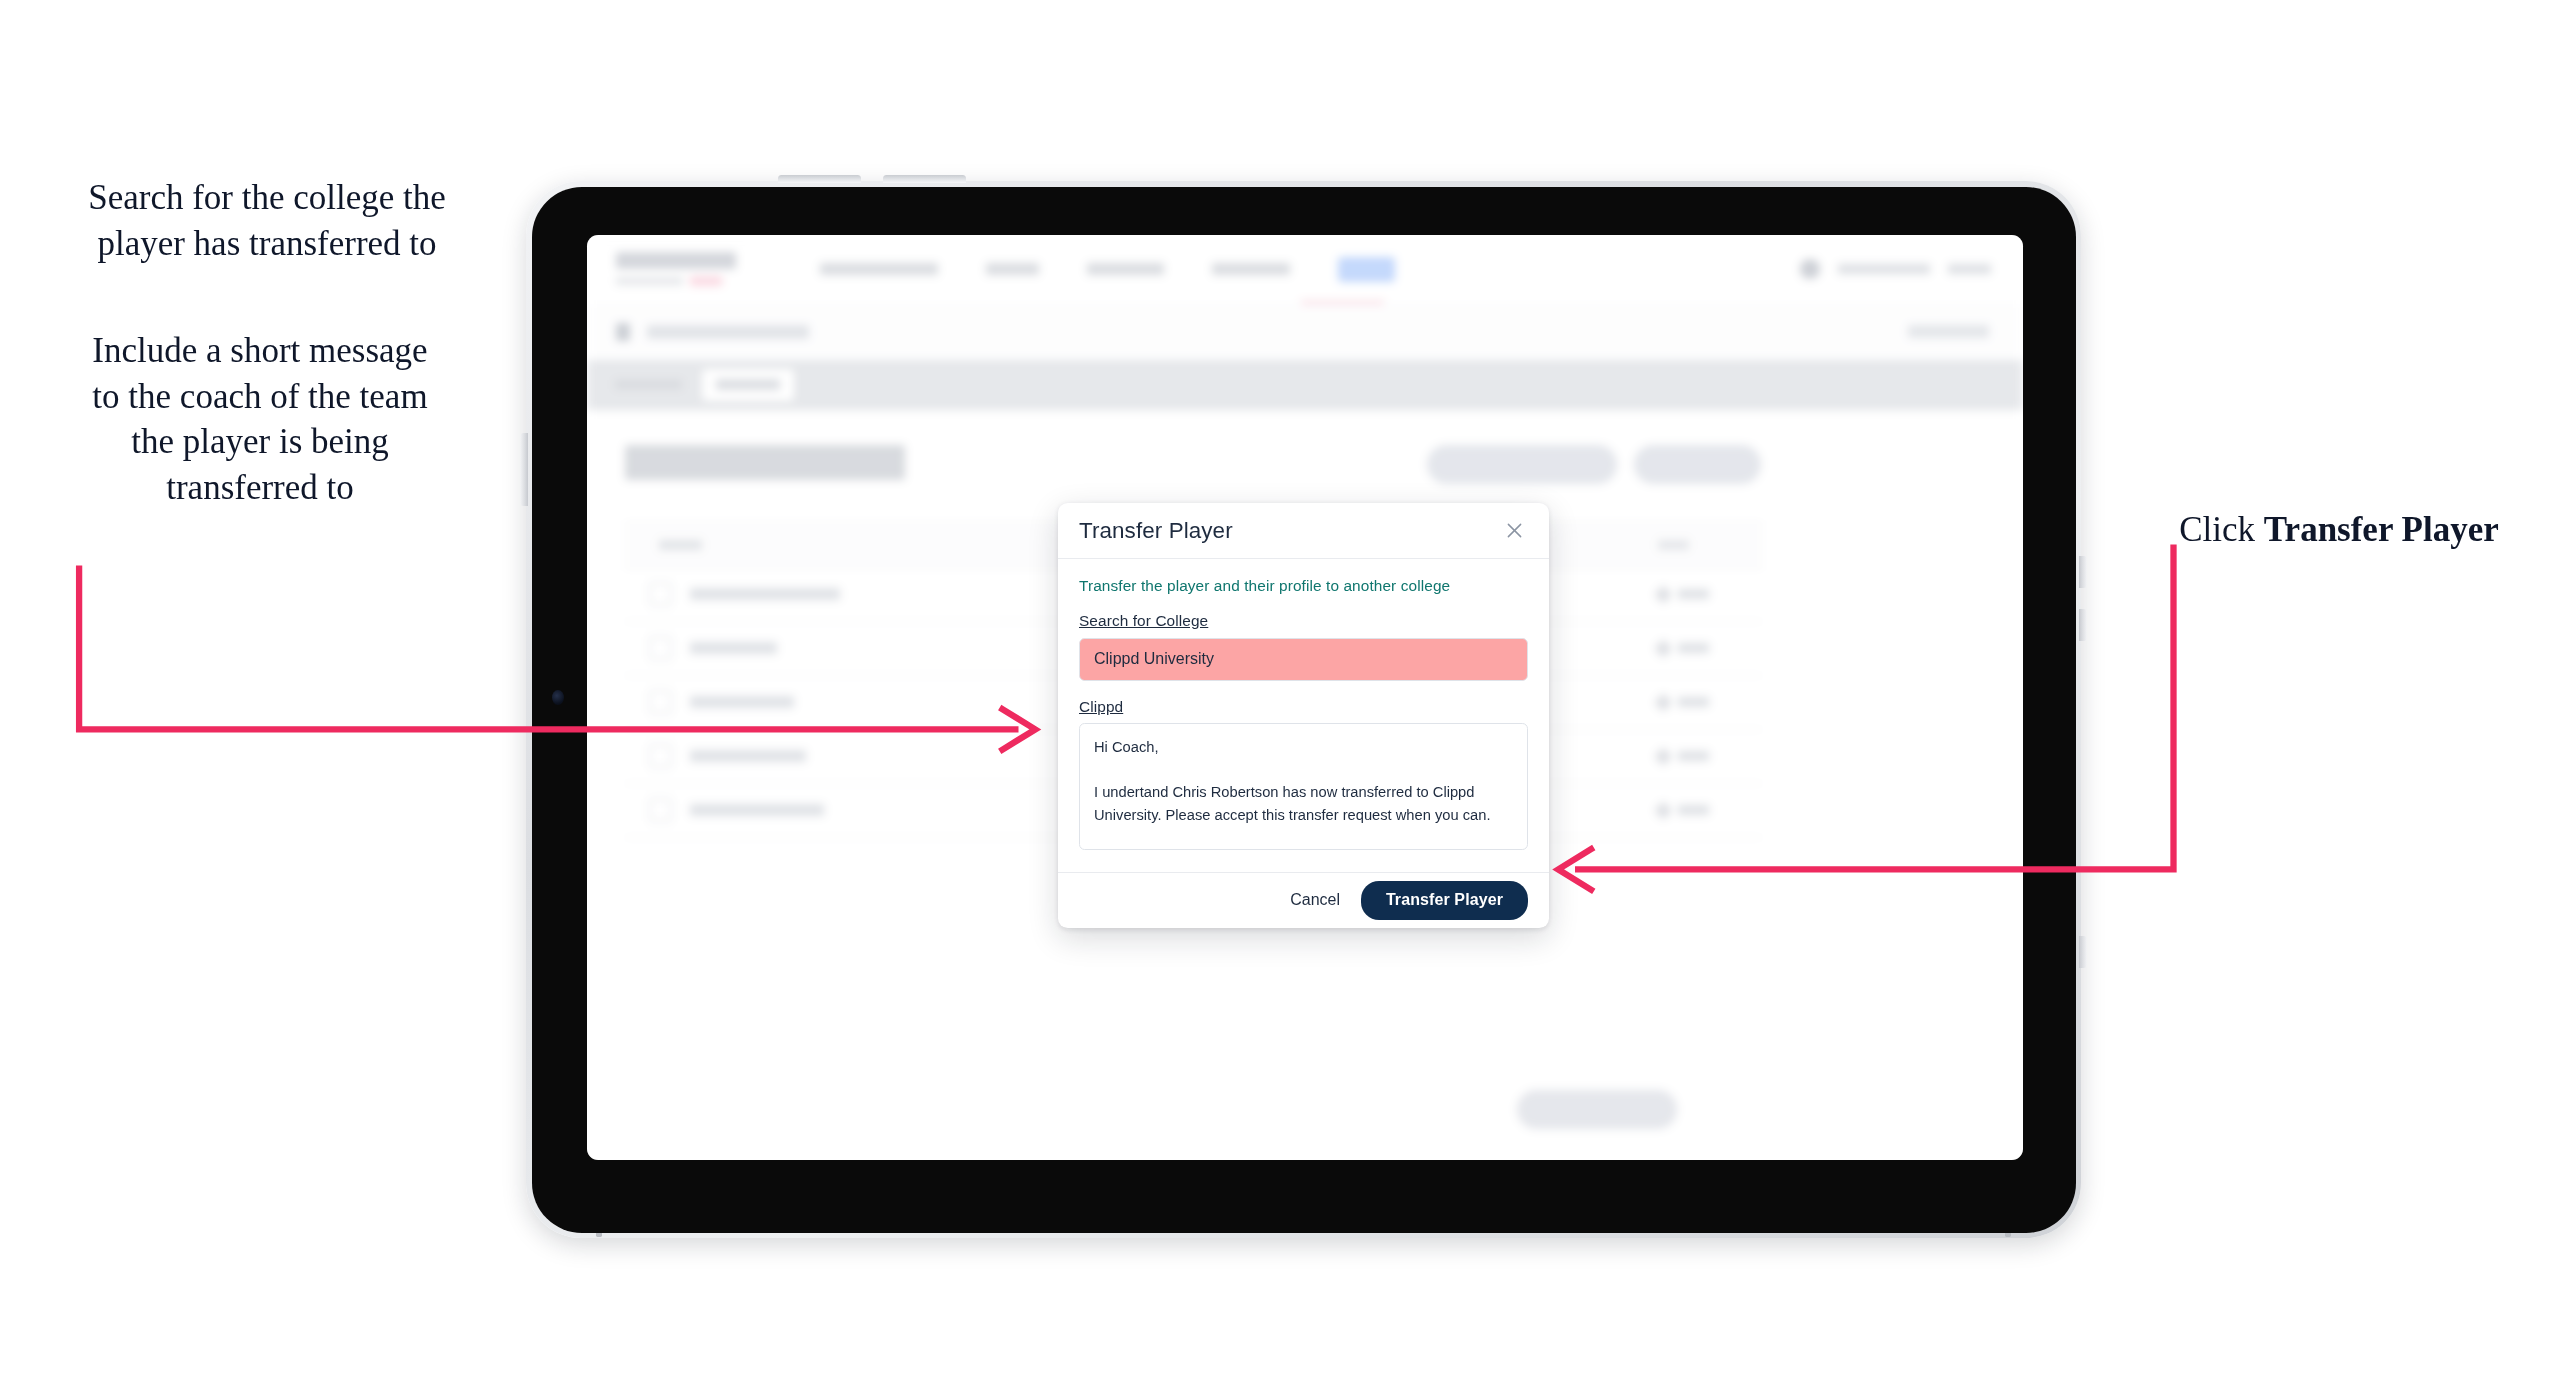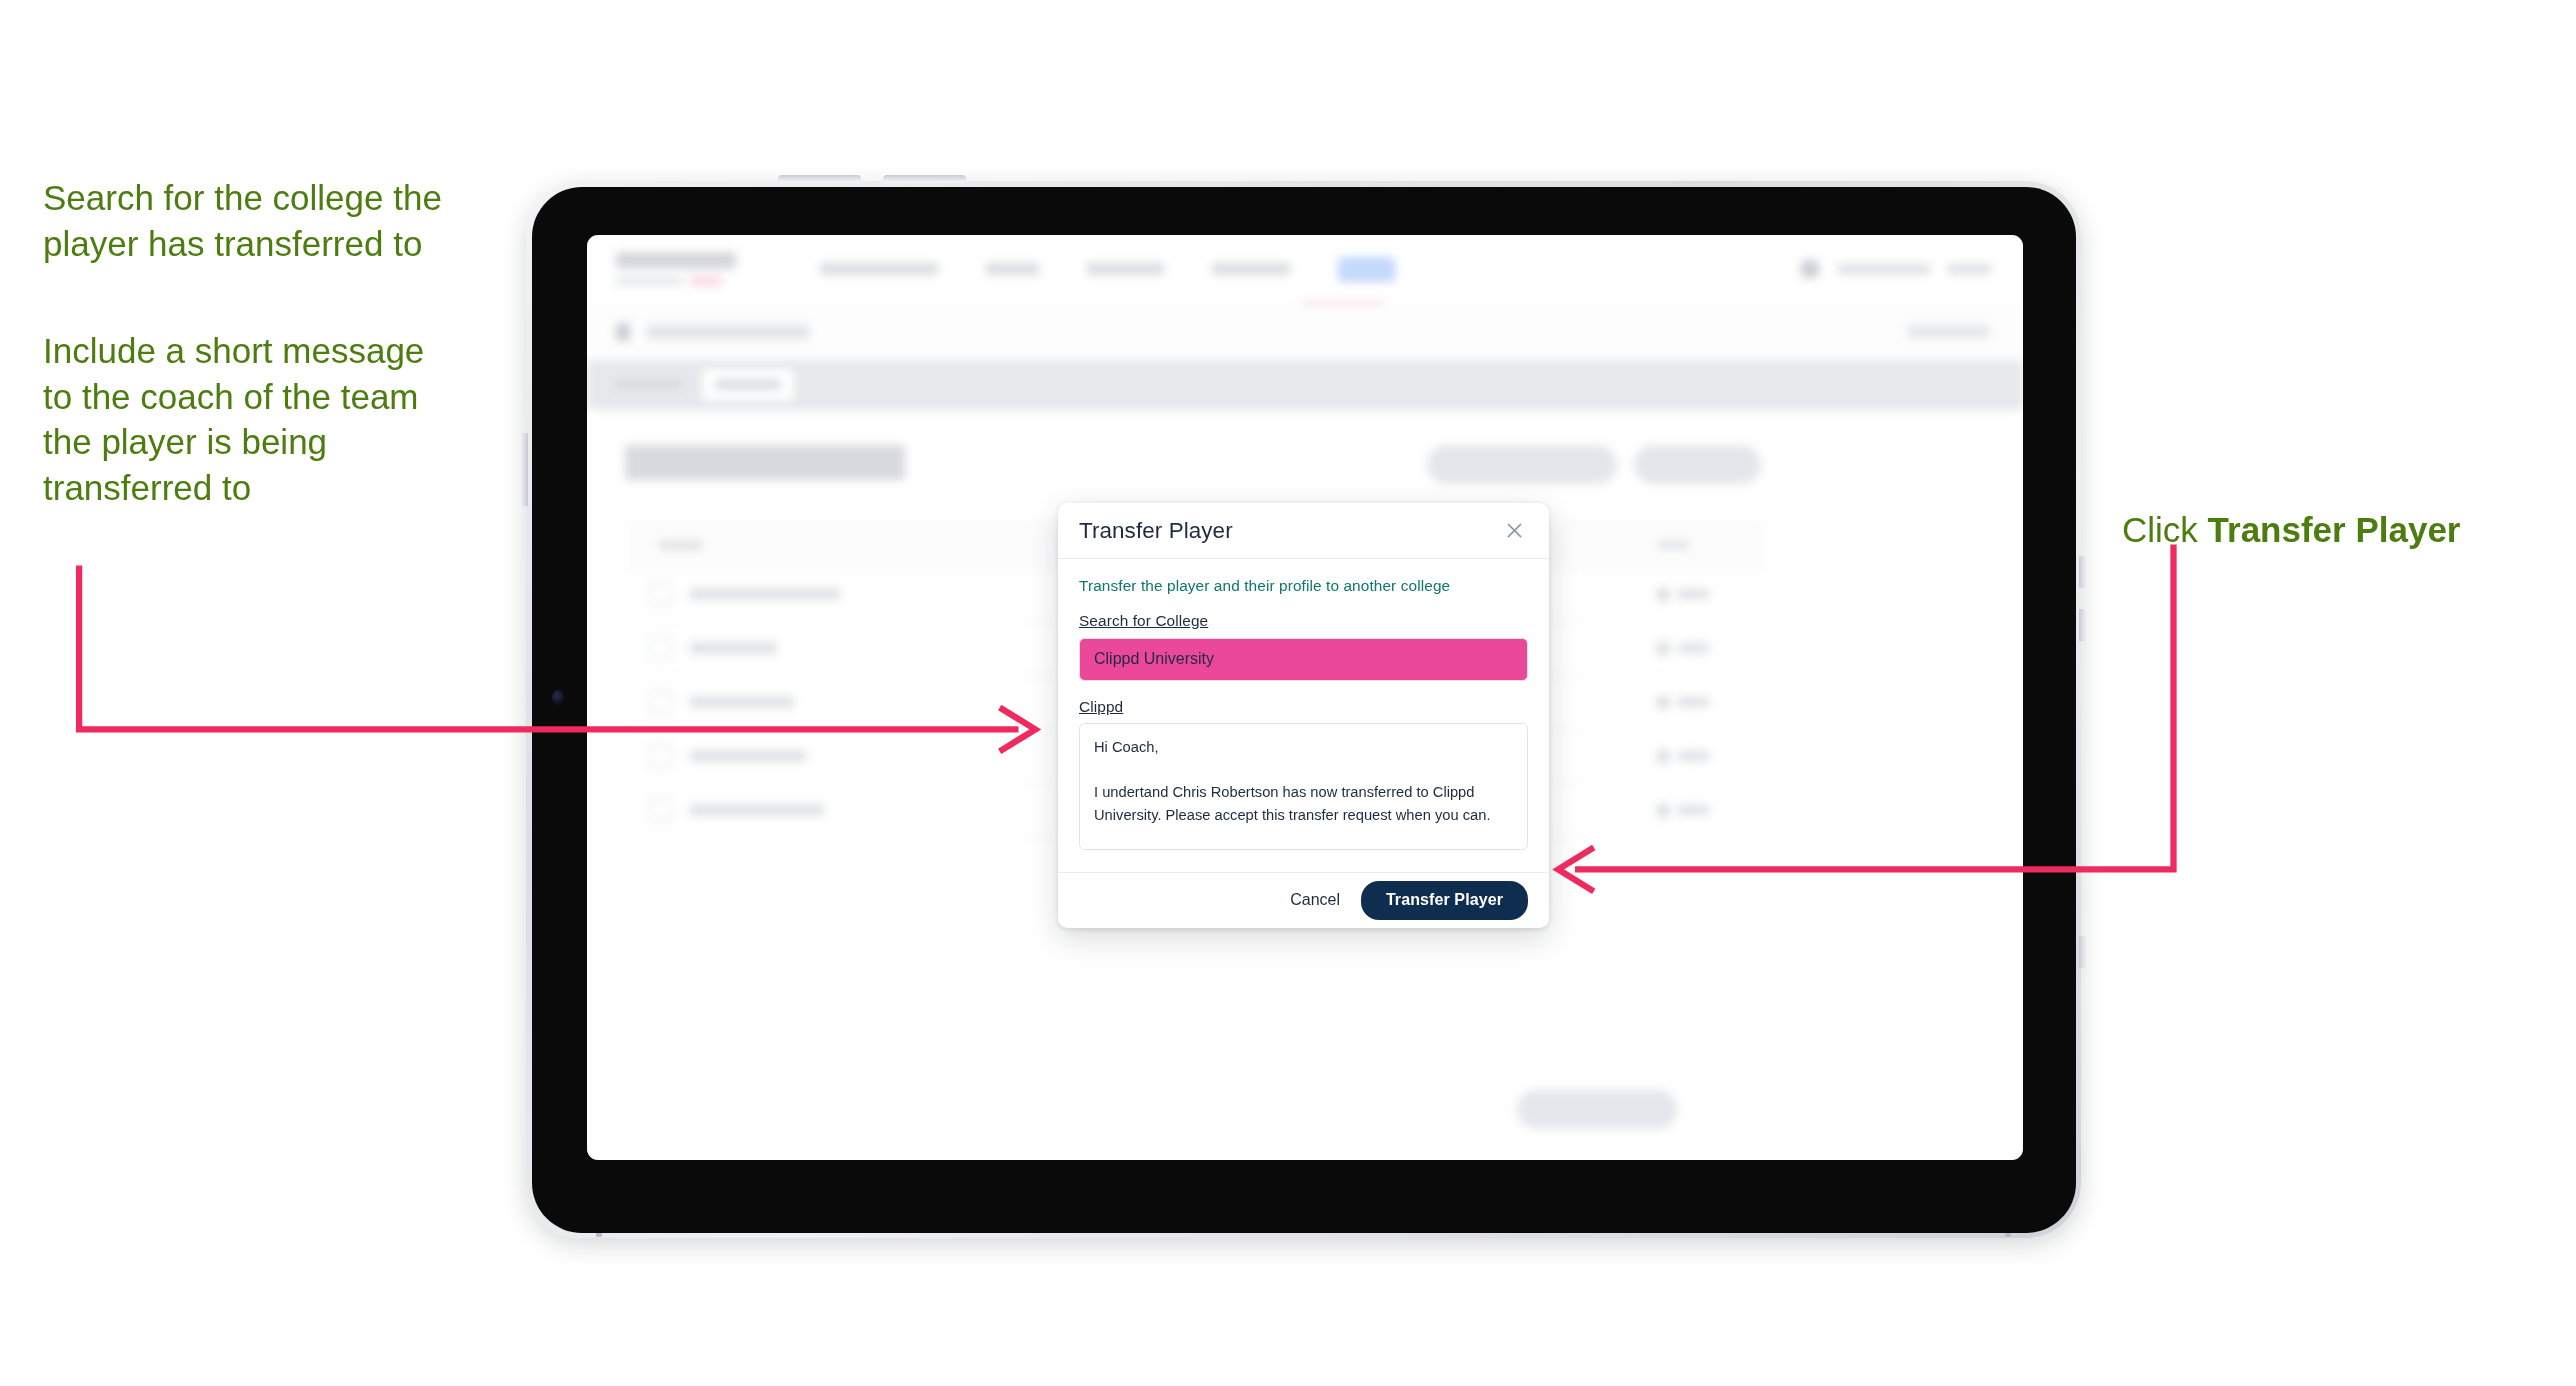--- a/index.html
+++ b/index.html
@@ -12,25 +12,26 @@
     height: 1386px;
     position: relative;
     overflow: hidden;
     font-family: "Liberation Sans", sans-serif;
     -webkit-font-smoothing: antialiased;
   }
 
   
   .annot {
     position: absolute;
-    color: #4d7c0f;
-    font-family: Liberation Sans, sans-serif;
+    color: #0f172a;
+    font-family: Liberation Serif, serif;
     font-weight: 400;
     line-height: 1.30;
     white-space: pre-line;
+    text-align: center;
   }
   #annot-left-1 {
     left: 43px;
     top: 175px;
     width: 448px;
     font-size: 35px;
   }
   #annot-left-2 {
     left: 43px;
     top: 328px;
@@ -415,21 +416,21 @@
   #college-input {
     width: 100%;
     box-sizing: border-box;
     height: 43px;
     border: 0.7px solid #dfe3e9;
     border-radius: 5.6px;
     padding: 0 14px;
     font-size: 16px;
     font-family: "Liberation Sans", sans-serif;
     color: #1e2b3f;
-    background: #ec4899;
+    background: #fca5a5;
     outline: none;
   }
   #college-input::placeholder { color: #9aa3b2; }
   #field-gap { height: 17px; }
   #message-input {
     width: 100%;
     box-sizing: border-box;
     height: 127px;
     border: 0.7px solid #dfe3e9;
     border-radius: 5.6px;

